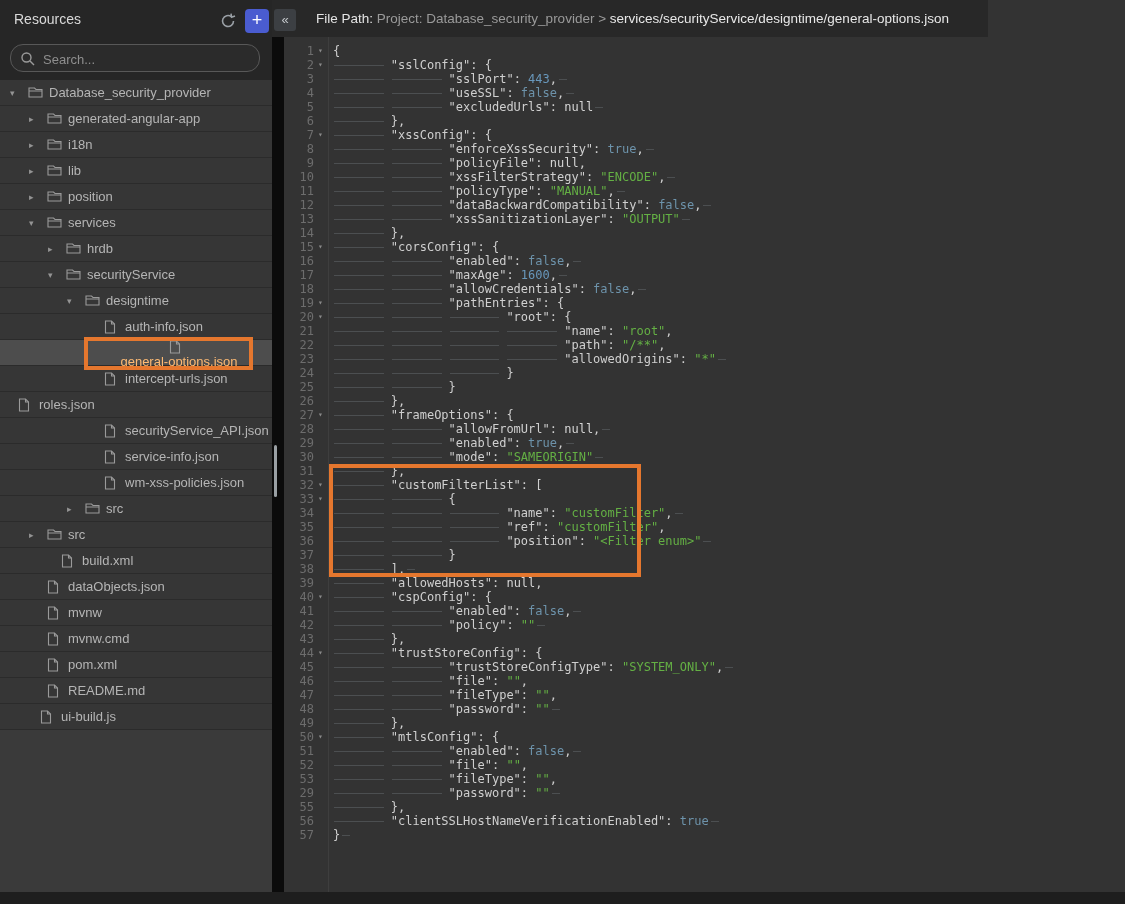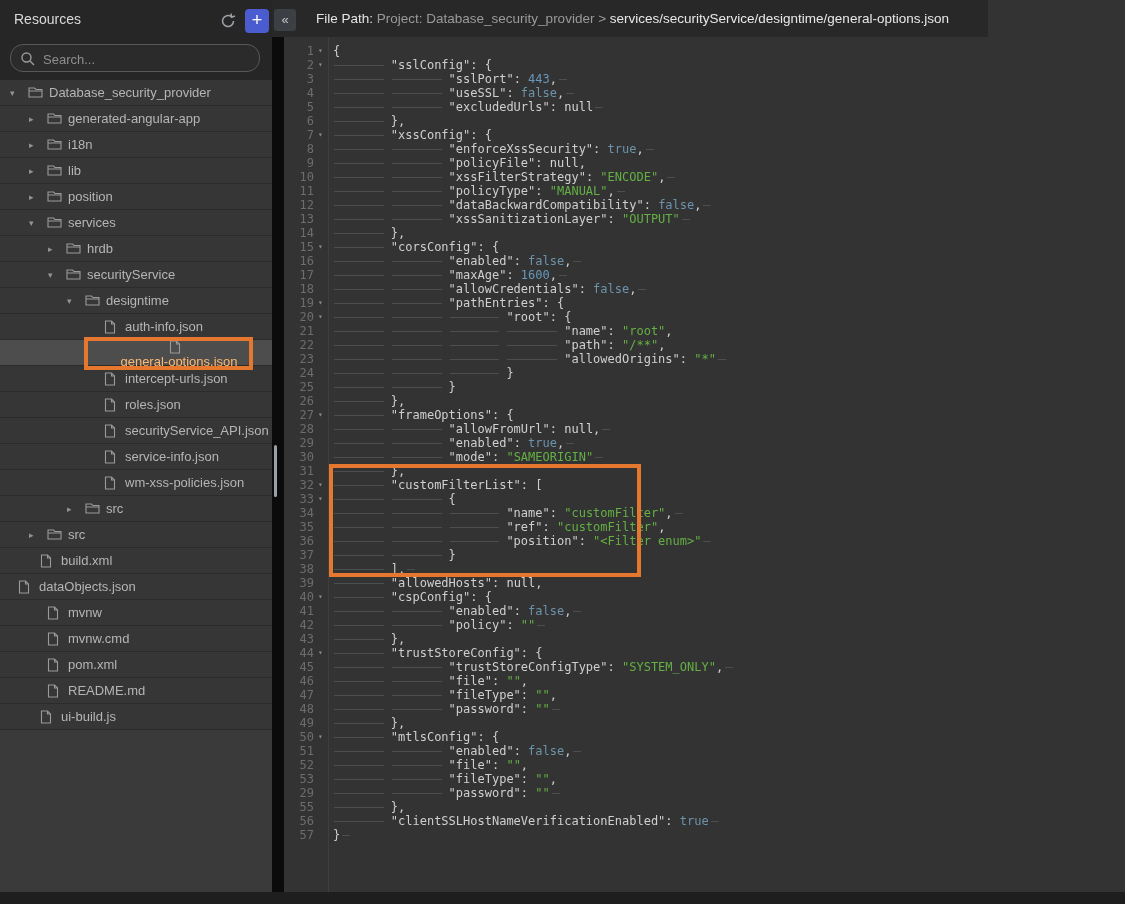--- a/index.html
+++ b/index.html
@@ -227,89 +227,89 @@
       <div class="trow" style="padding-left: 86px;">
         <span class="arrow"></span>
         <span class="ticon">
           <svg width="12" height="14" viewBox="0 0 12 14">
             <path d="M1.5 1 H7.5 L10.5 4 V13 H1.5 Z" fill="none" stroke="#9a9a9a" stroke-width="1.1"></path>
             <path d="M7.5 1 V4 H10.5" fill="none" stroke="#9a9a9a" stroke-width="1.1"></path>
           </svg>
         </span>
         <span class="tlabel">intercept-urls.json</span>
       </div>
+      <div class="trow" style="">
+        <span class="arrow"></span>
+        <span class="ticon">
+          <svg width="12" height="14" viewBox="0 0 12 14">
+            <path d="M1.5 1 H7.5 L10.5 4 V13 H1.5 Z" fill="none" stroke="#9a9a9a" stroke-width="1.1"></path>
+            <path d="M7.5 1 V4 H10.5" fill="none" stroke="#9a9a9a" stroke-width="1.1"></path>
+          </svg>
+        </span>
+        <span class="tlabel">roles.json</span>
+      </div>
       <div class="trow" style="padding-left: 86px;">
         <span class="arrow"></span>
         <span class="ticon">
           <svg width="12" height="14" viewBox="0 0 12 14">
             <path d="M1.5 1 H7.5 L10.5 4 V13 H1.5 Z" fill="none" stroke="#9a9a9a" stroke-width="1.1"></path>
             <path d="M7.5 1 V4 H10.5" fill="none" stroke="#9a9a9a" stroke-width="1.1"></path>
           </svg>
         </span>
-        <span class="tlabel">roles.json</span>
+        <span class="tlabel">securityService_API.json</span>
       </div>
       <div class="trow" style="padding-left: 86px;">
         <span class="arrow"></span>
         <span class="ticon">
           <svg width="12" height="14" viewBox="0 0 12 14">
             <path d="M1.5 1 H7.5 L10.5 4 V13 H1.5 Z" fill="none" stroke="#9a9a9a" stroke-width="1.1"></path>
             <path d="M7.5 1 V4 H10.5" fill="none" stroke="#9a9a9a" stroke-width="1.1"></path>
           </svg>
         </span>
-        <span class="tlabel">securityService_API.json</span>
+        <span class="tlabel">service-info.json</span>
       </div>
       <div class="trow" style="padding-left: 86px;">
         <span class="arrow"></span>
         <span class="ticon">
           <svg width="12" height="14" viewBox="0 0 12 14">
             <path d="M1.5 1 H7.5 L10.5 4 V13 H1.5 Z" fill="none" stroke="#9a9a9a" stroke-width="1.1"></path>
             <path d="M7.5 1 V4 H10.5" fill="none" stroke="#9a9a9a" stroke-width="1.1"></path>
           </svg>
         </span>
-        <span class="tlabel">service-info.json</span>
-      </div>
-      <div class="trow" style="padding-left: 86px;">
-        <span class="arrow"></span>
-        <span class="ticon">
-          <svg width="12" height="14" viewBox="0 0 12 14">
-            <path d="M1.5 1 H7.5 L10.5 4 V13 H1.5 Z" fill="none" stroke="#9a9a9a" stroke-width="1.1"></path>
-            <path d="M7.5 1 V4 H10.5" fill="none" stroke="#9a9a9a" stroke-width="1.1"></path>
-          </svg>
-        </span>
         <span class="tlabel">wm-xss-policies.json</span>
       </div>
       <div class="trow" style="padding-left: 67px;">
         <span class="arrow">▸</span>
         <span class="ticon">
           <svg width="15" height="13" viewBox="0 0 15 13">
             <path d="M1 3.5 V11 H14 V3.5 H8 L6.5 2 H1 Z M1 5 H14" fill="none" stroke="#9a9a9a" stroke-width="1.1"></path>
           </svg>
         </span>
         <span class="tlabel">src</span>
       </div>
       <div class="trow" style="padding-left: 29px;">
         <span class="arrow">▸</span>
         <span class="ticon">
           <svg width="15" height="13" viewBox="0 0 15 13">
             <path d="M1 3.5 V11 H14 V3.5 H8 L6.5 2 H1 Z M1 5 H14" fill="none" stroke="#9a9a9a" stroke-width="1.1"></path>
           </svg>
         </span>
         <span class="tlabel">src</span>
       </div>
-      <div class="trow" style="padding-left: 22px;">
+      <div class="trow" style="padding-left: 43px;">
         <span class="arrow"></span>
         <span class="ticon">
           <svg width="12" height="14" viewBox="0 0 12 14">
             <path d="M1.5 1 H7.5 L10.5 4 V13 H1.5 Z" fill="none" stroke="#9a9a9a" stroke-width="1.1"></path>
             <path d="M7.5 1 V4 H10.5" fill="none" stroke="#9a9a9a" stroke-width="1.1"></path>
           </svg>
         </span>
         <span class="tlabel">build.xml</span>
       </div>
-      <div class="trow" style="">
+      <div class="trow" style="padding-left: 29px;">
         <span class="arrow"></span>
         <span class="ticon">
           <svg width="12" height="14" viewBox="0 0 12 14">
             <path d="M1.5 1 H7.5 L10.5 4 V13 H1.5 Z" fill="none" stroke="#9a9a9a" stroke-width="1.1"></path>
             <path d="M7.5 1 V4 H10.5" fill="none" stroke="#9a9a9a" stroke-width="1.1"></path>
           </svg>
         </span>
         <span class="tlabel">dataObjects.json</span>
       </div>
       <div class="trow" style="padding-left: 29px;">

